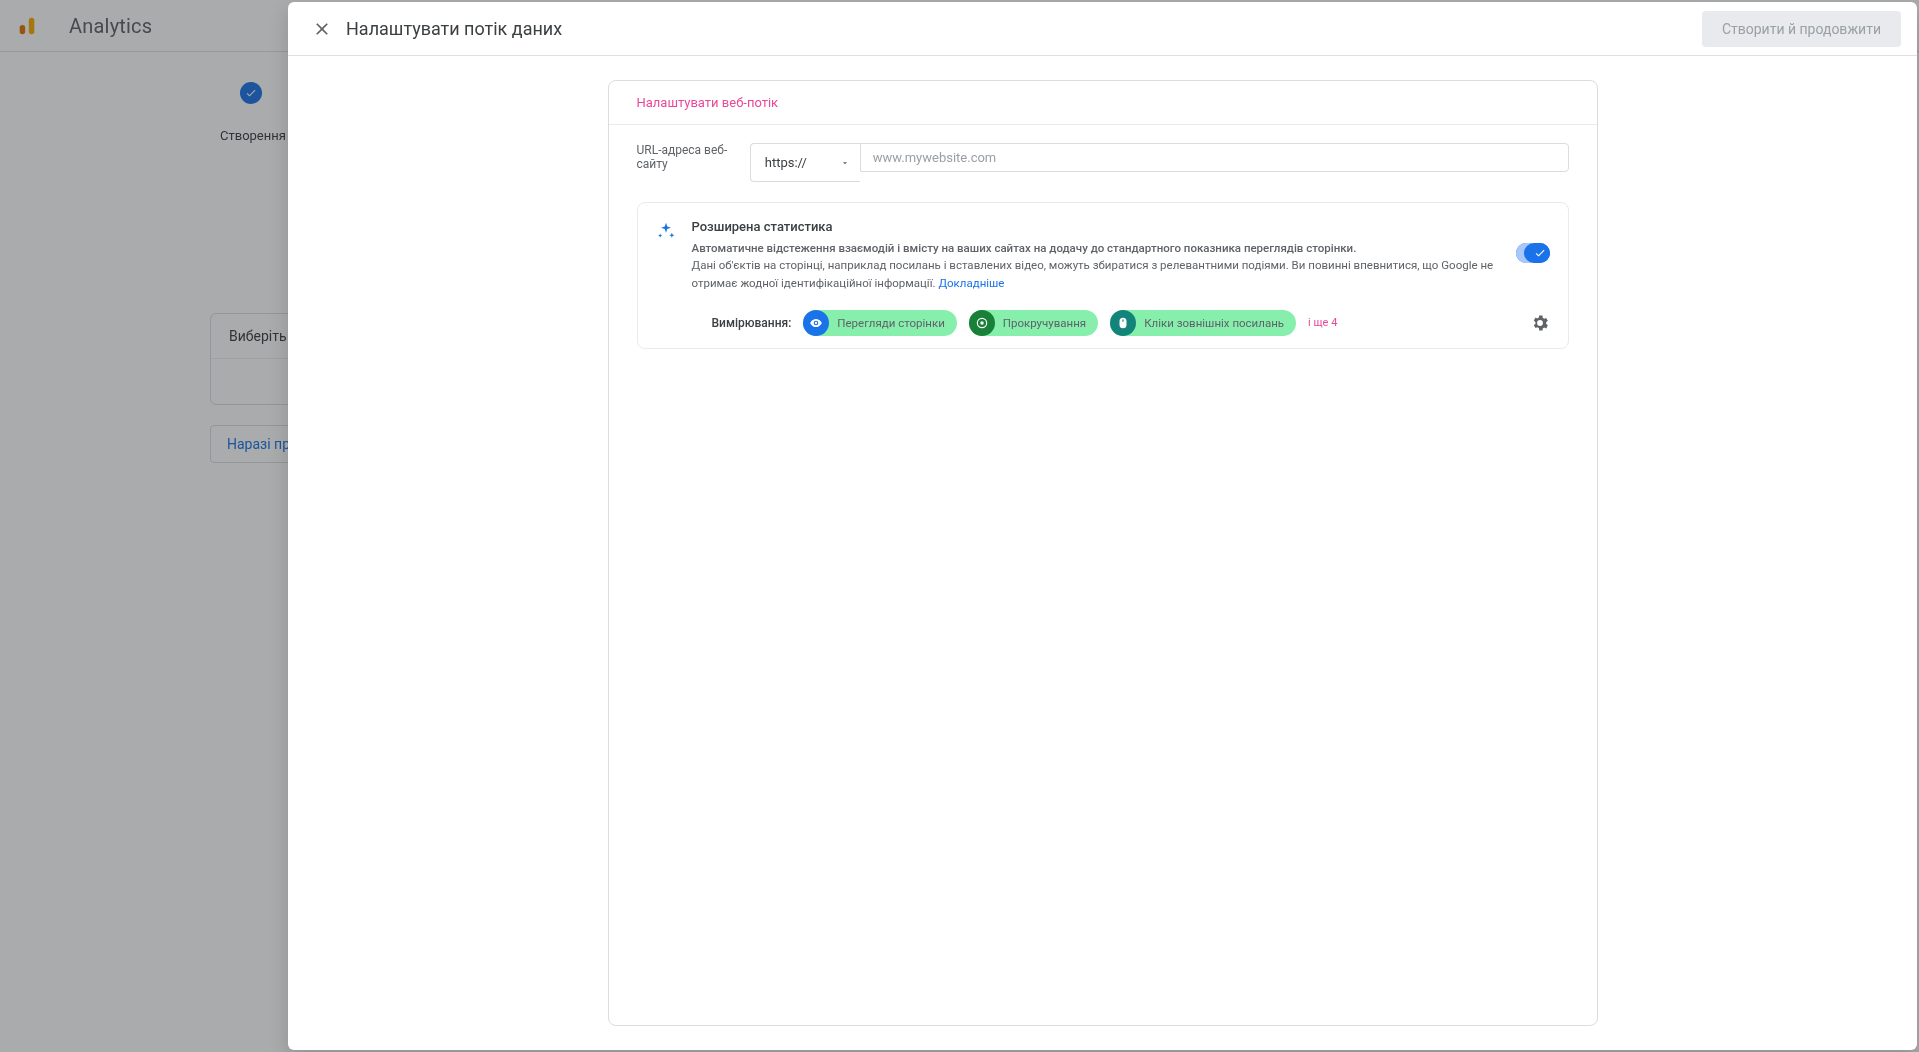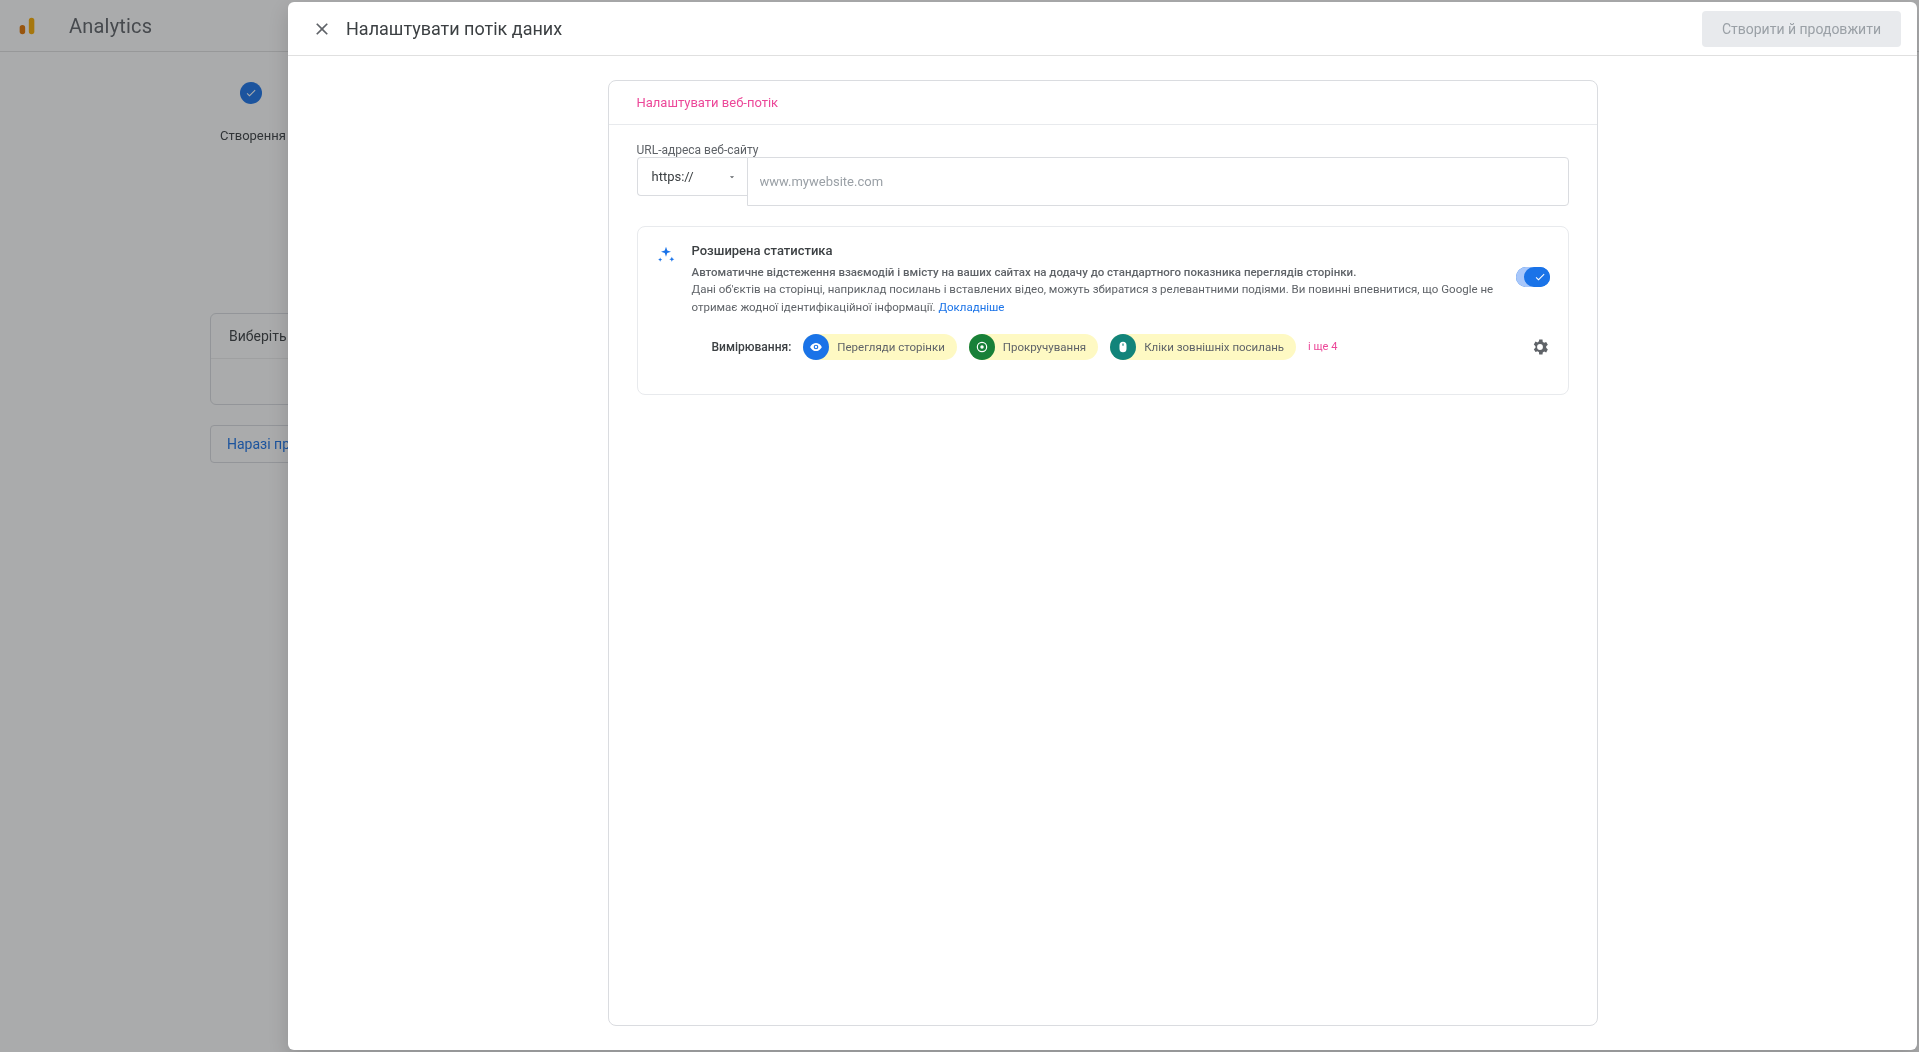--- a/index.html
+++ b/index.html
@@ -161,21 +161,21 @@
   }
   .card-body {
     padding: 18px 28px 24px;
   }
   .field-row {
     display: flex;
     gap: 46px;
     align-items: flex-start;
     margin-bottom: 20px;
   }
-  .field { display: flex; flex-direction: column; }
+  .field { display: flex; flex-direction: row; gap: 6px; }
   .field.url { flex: 1.4; }
   .field.name { flex: 1; }
   .field-label {
     font-size: 12px;
     color: #5f6368;
   }
   .url-input-wrap {
     display: flex;
     width: 100%;
   }
@@ -190,39 +190,39 @@
     height: 39px;
     padding: 0 10px 0 14px;
     min-width: 110px;
     cursor: pointer;
     font-size: 13px;
     color: #3c4043;
   }
   .protocol-select svg { color: #5f6368; }
   .text-input {
     flex: 1;
-    height: 49px;
+    height: 29px;
     border: 1px solid #dadce0;
     border-radius: 0 4px 4px 0;
     padding: 0 12px;
     font: inherit;
     font-size: 13px;
     outline: none;
     color: #3c4043;
   }
   .text-input::placeholder { color: #9aa0a6; }
   .text-input.single {
     border-radius: 4px;
   }
 
   
   .enhanced {
     border: 1px solid #e8eaed;
     border-radius: 8px;
-    padding: 16px 18px 34px;
+    padding: 16px 18px 12px;
   }
   .enhanced-top { display: flex; gap: 16px; }
   .sparkle { color: #1a73e8; flex-shrink: 0; margin-top: 2px; }
   .enhanced-text { flex: 1; }
   .enhanced-title {
     font-size: 13px;
     color: #3c4043;
     font-weight: 500;
     margin-bottom: 6px;
   }
@@ -270,21 +270,21 @@
     margin-left: 56px;
   }
   .measure-label {
     font-size: 12px;
     color: #3c4043;
     font-weight: 500;
   }
   .chip {
     display: flex;
     align-items: center;
-    background: #fef9c3;
+    background: #86efac;
     border-radius: 14px;
     height: 26px;
     padding-right: 12px;
     gap: 8px;
     font-size: 11.5px;
     color: #5f6368;
   }
   .chip-icon {
     width: 26px; height: 26px;
     border-radius: 50%;

